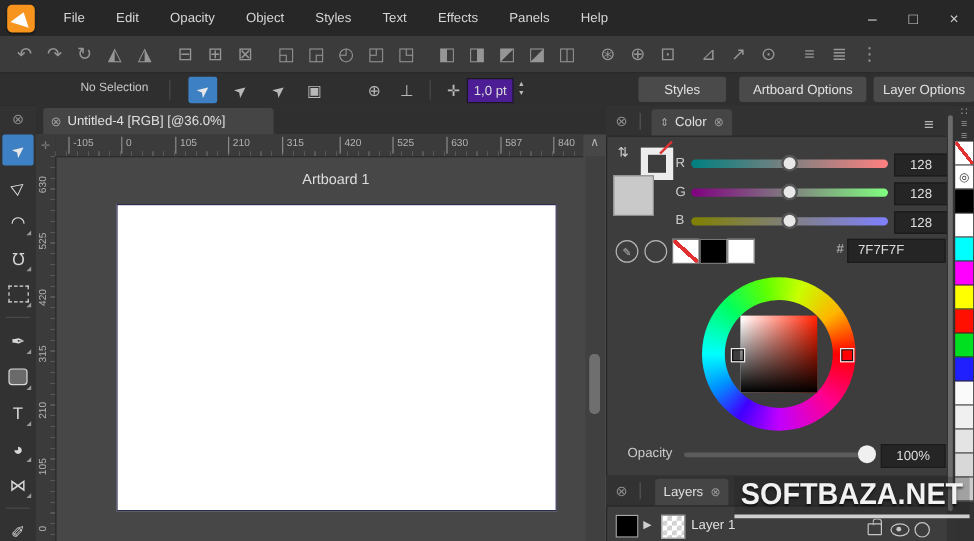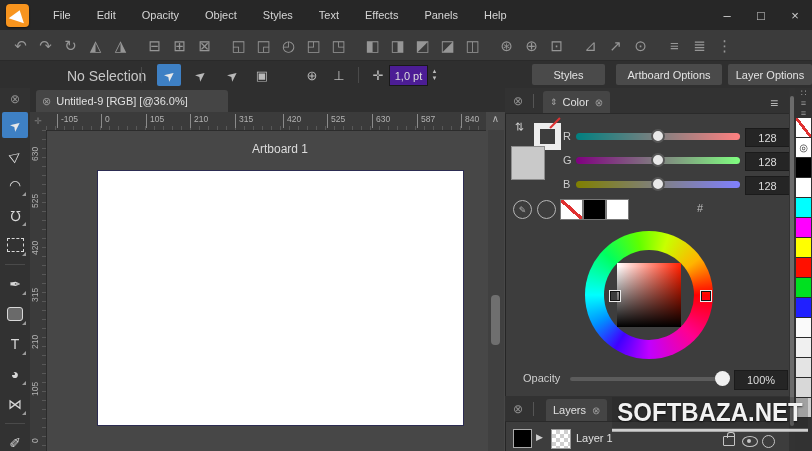--- a/index.html
+++ b/index.html
@@ -12,21 +12,21 @@
   #applogo::after{content:"";position:absolute;left:4px;top:6px;border-left:8px solid transparent;border-right:8px solid transparent;border-bottom:11px solid #fdfdfd;transform:rotate(18deg);}
   .menu-item{font-size:11px;color:#d6d6d6;padding:0 13px;line-height:30px;cursor:default;}
   #wincontrols{position:absolute;right:0;top:0;height:30px;display:flex;}
   .winbtn{width:34px;height:30px;display:flex;align-items:center;justify-content:center;font-size:13px;color:#cfcfcf;}
   
   #toolbar{left:0;top:30px;width:812px;height:31px;background:#3b3b3b;display:flex;align-items:center;padding-left:8px;box-sizing:border-box;border-bottom:1px solid #2a2a2a;}
   .tb-icon{font-size:15px;line-height:15px;color:#969696;width:25px;text-align:center;flex:0 0 auto;}
   .tb-sep{width:9px;flex:0 0 auto;}
   
   #contextbar{left:0;top:61px;width:812px;height:27px;background:#2f2f2f;border-bottom:1px solid #1f1f1f;}
-  #no-selection{left:67px;top:7px;font-size:14px;color:#c8c8c8;}
+  #no-selection{left:67px;top:7px;font-size:10px;color:#c8c8c8;}
   .vsep{width:1px;height:16px;background:#4a4a4a;top:6px;}
   .ctx-tool{width:24px;height:22px;top:3px;border-radius:2px;display:flex;align-items:center;justify-content:center;}
   .ctx-tool.sel{background:#3e80c4;}
   .cursor-g{font-size:13px;color:#e8e8e8;transform:rotate(-38deg);display:inline-block;}
   .ctx-gl{font-size:13px;color:#b9b9b9;}
   #stroke-field{left:389px;top:4px;width:37px;height:19px;background:#4c1d95;border:1px solid #191919;font-size:11px;color:#ddd;display:flex;align-items:center;justify-content:center;}
   #stepper{left:428px;top:4px;width:13px;height:19px;display:flex;flex-direction:column;align-items:center;justify-content:center;font-size:6px;color:#bbb;line-height:7px;}
   .ctx-btn{top:3px;height:21px;background:#4a4a4a;border-radius:2px;font-size:11px;color:#e2e2e2;display:flex;align-items:center;justify-content:center;}
   
   #toolstrip{left:0;top:88px;width:30px;height:363px;background:#323232;border-right:1px solid #262626;display:flex;flex-direction:column;align-items:center;}
@@ -263,21 +263,21 @@
       <div class="tool-sep"></div>
       <div class="tool">
         <span>✐</span>
       </div>
     </div>
 
   <div class="abs" id="canvas-bg"></div>
   <div class="abs" id="tabstrip"></div>
   <div class="abs" id="doctab">
     <span class="tclose">⊗</span>
-    <span>Untitled-9 [RGB] [@36.0%]</span>
+    <span>Untitled-4 [RGB] [@36.0%]</span>
   </div>
   <div class="abs" id="ruler-corner">✛</div>
   <div class="abs" id="hruler">
       <div class="hlab" style="left: 11px;">-105</div>
       <div class="hlab" style="left: 55px;">0</div>
       <div class="hlab" style="left: 100px;">105</div>
       <div class="hlab" style="left: 144px;">210</div>
       <div class="hlab" style="left: 189px;">315</div>
       <div class="hlab" style="left: 237px;">420</div>
       <div class="hlab" style="left: 281px;">525</div>
@@ -337,20 +337,21 @@
       </div>
     <div class="chan-val">128</div>
   </div>
 
   <div class="abs" id="picker-icon">✎</div>
   <div class="abs" id="noicon"></div>
   <div class="abs mini-swatch" id="sw-none"></div>
   <div class="abs mini-swatch" id="sw-black"></div>
   <div class="abs mini-swatch" id="sw-white"></div>
   <span class="abs" id="hex-hash">#</span>
+  <div class="abs" id="hex-field">7F7F7F</div>
 
   <div class="abs" id="wheel"></div>
   <div class="abs" id="sat-square"></div>
   <div class="abs wheel-marker" style="left:610px;top:291px"></div>
   <div class="abs wheel-marker" style="left:701px;top:291px"></div>
 
   <span class="abs" id="opacity-label">Opacity</span>
   <div class="abs" id="opacity-track"></div>
   <div class="abs" id="opacity-thumb"></div>
   <div class="abs" id="opacity-val">100%</div>

